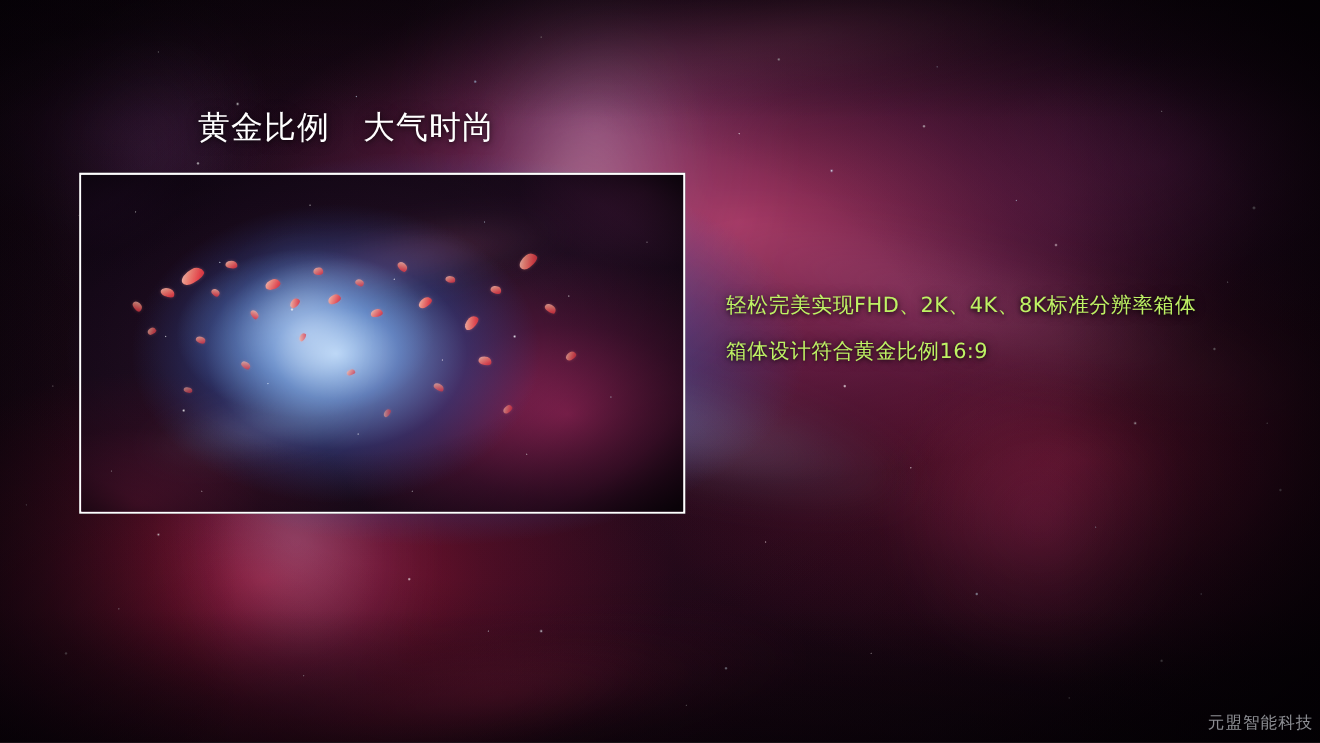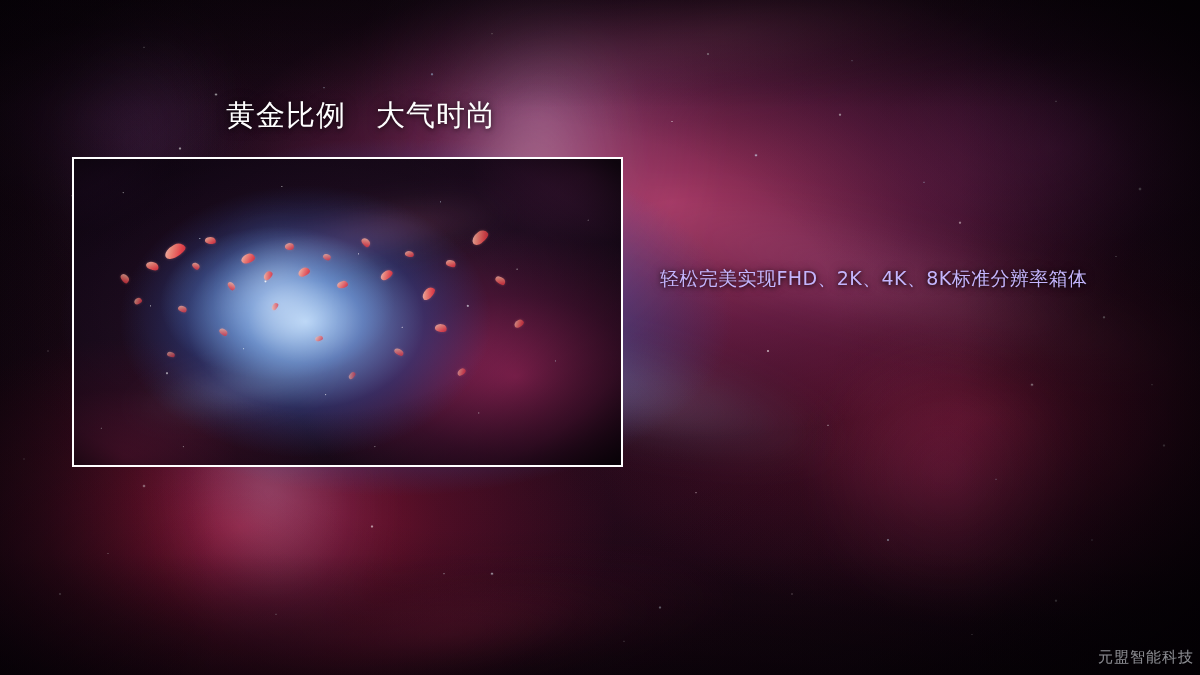--- a/index.html
+++ b/index.html
@@ -143,21 +143,20 @@
   .slide-title {
     position: absolute;
     left: 180px;
     top: 100px;
     font-size: 29px;
     line-height: 1.1;
     color: #ffffff;
     letter-spacing: 1px;
     white-space: pre;
     text-shadow: 0 1px 5px rgba(0,0,0,0.65), 0 0 14px rgba(0,0,0,0.45);
-    margin-left: 46px;
   }
 
   
   .preview-frame {
     position: absolute;
     left: 72px;
     top: 157px;
     width: 551px;
     height: 310px;
     border: 2px solid #ffffff;
@@ -239,21 +238,21 @@
   
   .body-text {
     position: absolute;
     left: 660px;
     top: 258px;
     width: 520px;
   }
   .body-line {
     font-size: 19px;
     line-height: 41px;
-    color: #c4b5fd;
+    color: #bef264;
     white-space: pre;
     letter-spacing: 0.4px;
     text-shadow: 0 1px 4px rgba(0,0,0,0.75), 0 0 10px rgba(0,0,0,0.5);
   }
 
   
   .watermark {
     position: absolute;
     right: 6px;
     bottom: 8px;
@@ -315,17 +314,18 @@
           <div class="petal" style="left: 70%; top: 68.5%; width: 9px; height: 6px; opacity: 0.66; transform: rotate(-32deg);"></div>
           <div class="petal" style="left: 17%; top: 63%; width: 8px; height: 5px; opacity: 0.62; transform: rotate(20deg);"></div>
           <div class="petal" style="left: 50%; top: 70%; width: 8px; height: 5px; opacity: 0.6; transform: rotate(-46deg);"></div>
         </div>
       <div class="preview-vignette"></div>
     </div>
   </div>
 
   <div class="body-text">
     <div class="body-line">轻松完美实现FHD、2K、4K、8K标准分辨率箱体</div>
+    <div class="body-line">箱体设计符合黄金比例16:9</div>
   </div>
 
   <div class="watermark">元盟智能科技</div>
 
 </div>
 
 </body></html>

